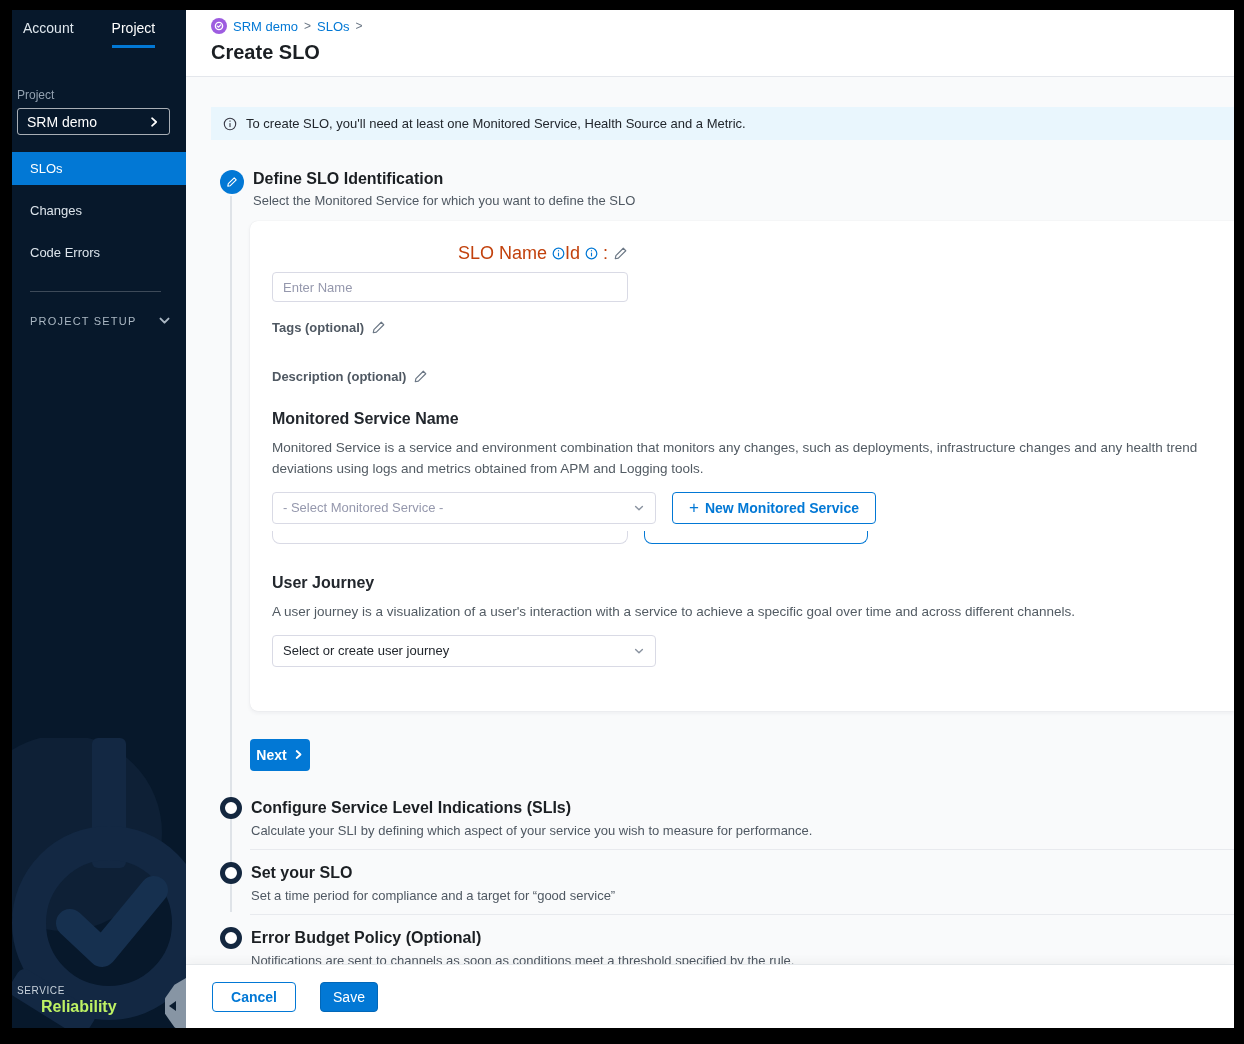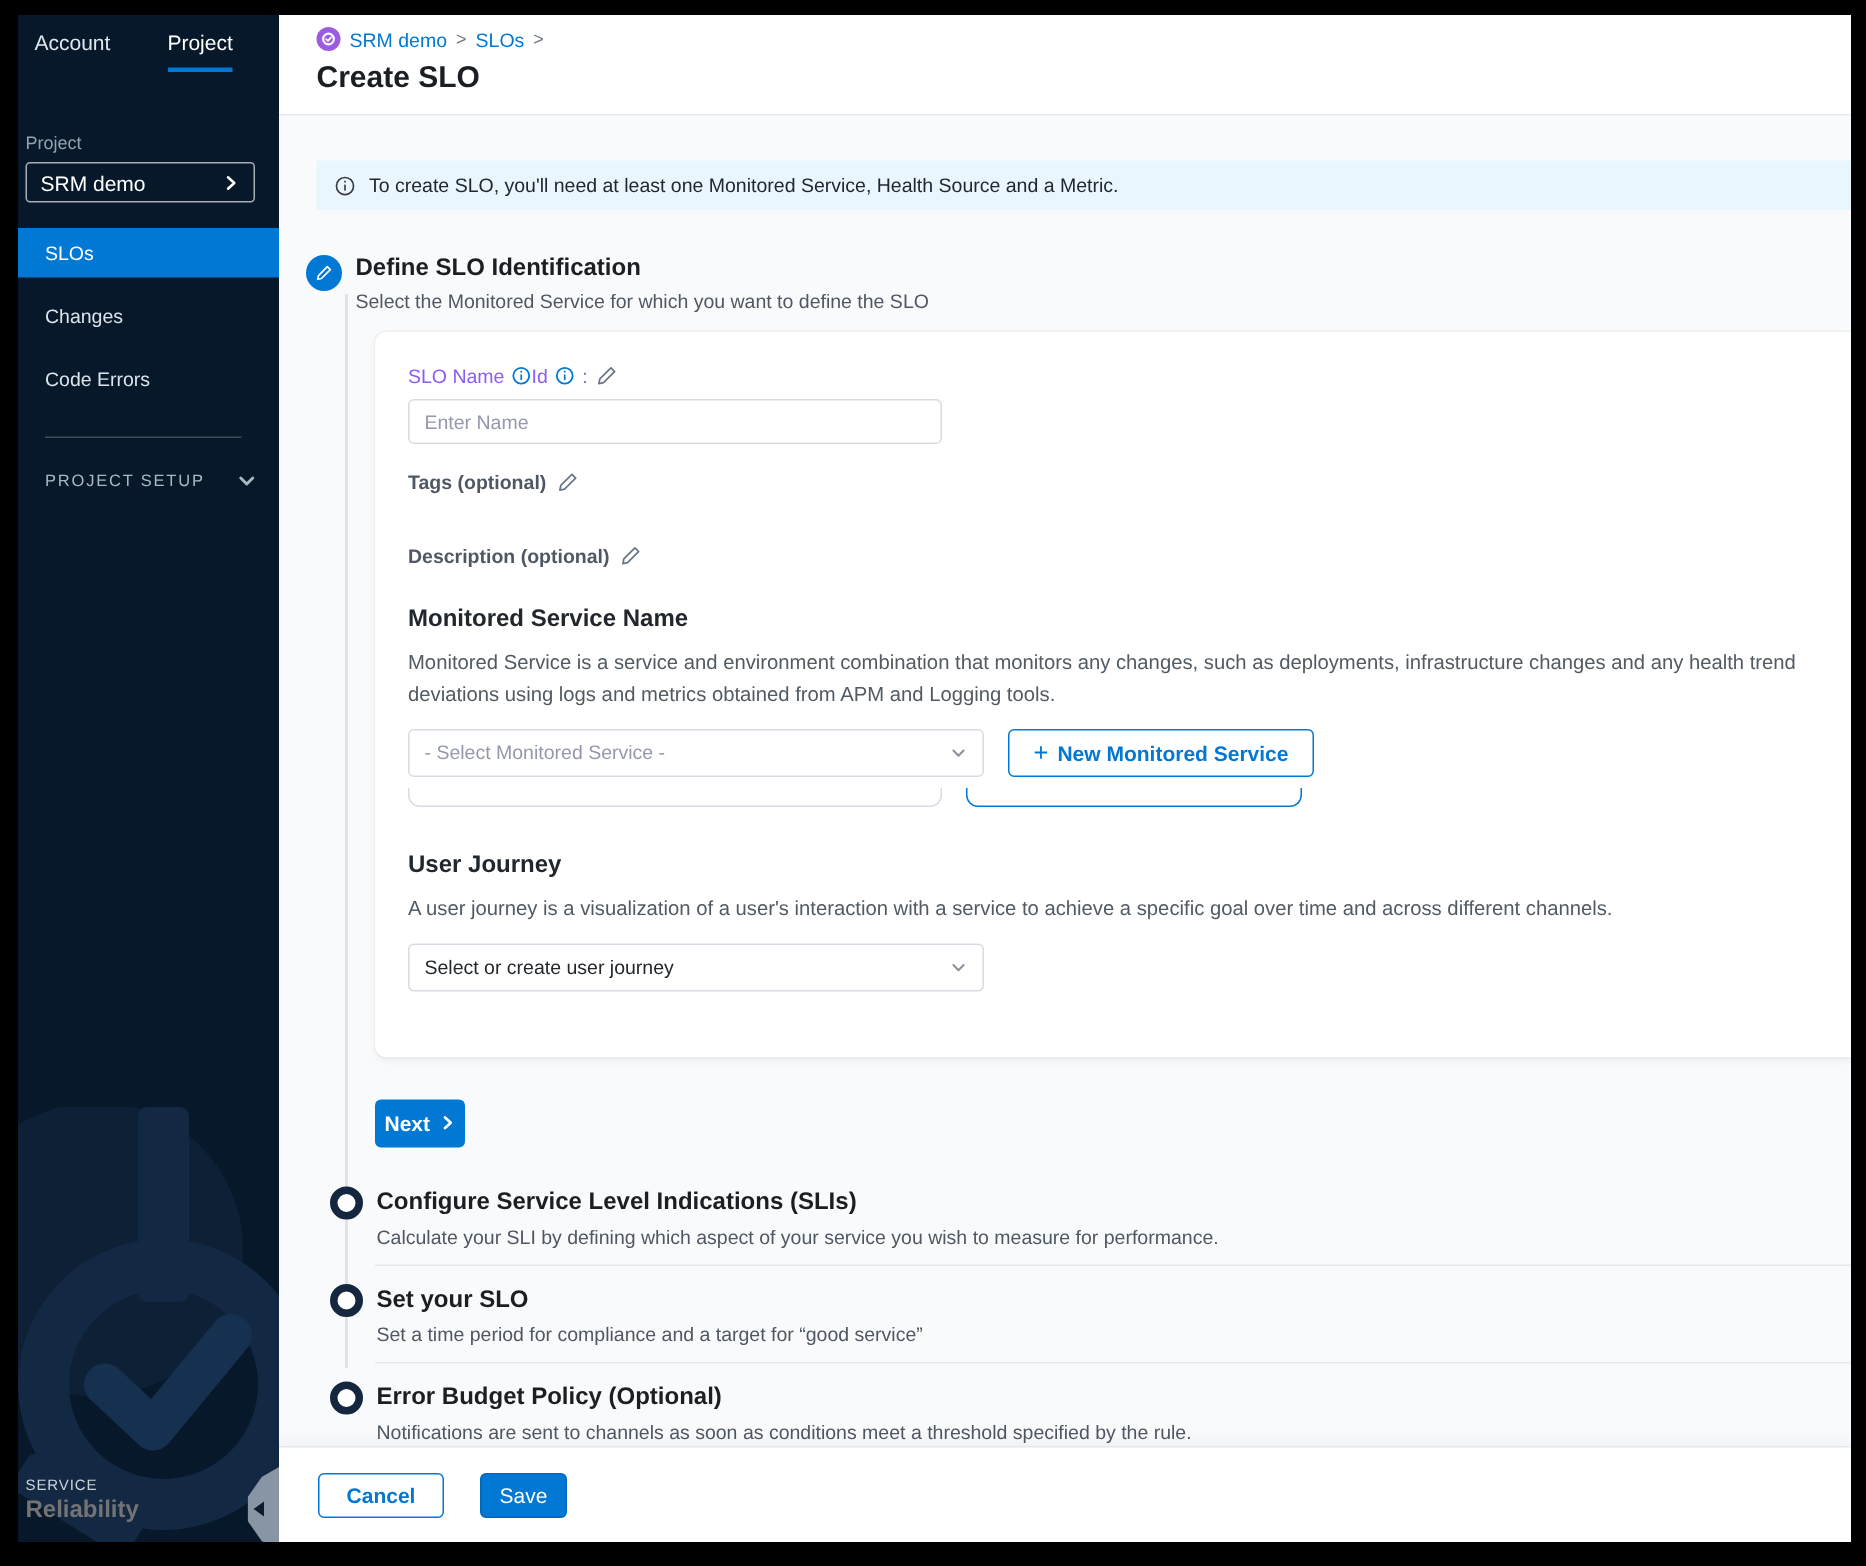--- a/index.html
+++ b/index.html
@@ -14,45 +14,45 @@
   .proj-label { margin:40px 0 6px 5px; font-size:12px; color:#93a1b0; }
   .proj-select { margin-left:5px; width:153px; height:27px; border:1px solid rgba(255,255,255,.65); border-radius:3px; display:flex; align-items:center; justify-content:space-between; padding:0 9px; font-size:14px; color:#fff; cursor:pointer; }
   .nav { margin-top:17px; position:relative; z-index:2; }
   .nav-item { height:33px; display:flex; align-items:center; padding-left:18px; font-size:13px; color:#dce4eb; cursor:pointer; margin-bottom:9px; }
   .nav-item.active { background:#0278d5; color:#fff; }
   .side-divider { height:1px; background:rgba(255,255,255,.22); margin:22px 25px 0 18px; }
   .setup-row { display:flex; align-items:center; gap:22px; margin:22px 0 0 18px; font-size:11px; letter-spacing:1.2px; color:#aab7c3; cursor:pointer; }
   .watermark { position:absolute; left:0; bottom:0; z-index:0; pointer-events:none; }
   .brand { position:absolute; left:5px; bottom:12px; z-index:2; }
   .brand-top { font-size:10px; letter-spacing:.6px; color:#c9d3dc; }
-  .brand-bottom { font-size:16px; font-weight:700; color:#737373; margin-top:2px; }
+  .brand-bottom { font-size:16px; font-weight:700; color:#bef264; margin-top:2px;margin-left:24px; }
   .collapse-btn { position:absolute; right:0; bottom:-6px; width:21px; height:56px; background:#8795a4; clip-path:polygon(100% 0,100% 100%,45% 88%,0 64%,0 36%,45% 12%); z-index:3; display:flex; align-items:center; justify-content:center; cursor:pointer; }
   .collapse-tri { width:0; height:0; border-top:5px solid transparent; border-bottom:5px solid transparent; border-right:7px solid #0b1c2f; margin-right:6px; }
 
   
   .content { flex:1; display:flex; flex-direction:column; min-width:0; background:#f9fafb; }
   .page-header { background:#fff; height:67px; flex:0 0 67px; border-bottom:1px solid #e4e7ec; padding:8px 0 0 25px; }
   .crumbs { display:flex; align-items:center; gap:6px; font-size:13px; }
   .crumb-link { color:#0278d5; cursor:pointer; }
   .crumb-sep { color:#6b7785; font-size:12px; }
   .module-icon { width:16px; height:16px; border-radius:50%; background:#9d5ce0; display:flex; align-items:center; justify-content:center; }
   .page-title { font-size:20px; font-weight:700; color:#1b1f23; margin-top:7px; }
 
   .body { flex:1; position:relative; overflow:hidden; }
   .connector { position:absolute; left:44px; top:119px; width:2px; height:716px; background:#dfe3e8; z-index:0; }
 
   .banner { margin:30px 0 0 25px; height:33px; background:#e9f6fd; display:flex; align-items:center; gap:9px; padding:0 12px; font-size:13px; color:#22272d; position:relative; z-index:1; }
 
-  .step1-head { margin-top:30px; padding-left:18px; display:flex; gap:9px; position:relative; z-index:1; }
+  .step1-head { margin-top:30px; padding-left:34px; display:flex; gap:9px; position:relative; z-index:1; }
   .step-circle-done { width:24px; height:24px; border-radius:50%; background:#0278d5; flex:0 0 24px; display:flex; align-items:center; justify-content:center; color:#fff; }
   .step-title { font-size:16px; font-weight:700; color:#1b1f23; }
   .step-sub { font-size:13px; color:#4f5862; margin-top:5px; }
 
   .card { margin:13px 0 0 64px; background:#fff; border-radius:8px 0 0 8px; box-shadow:0 2px 4px rgba(40,41,61,.06), 0 0 1px rgba(40,41,61,.12); padding:22px 28px 26px 22px; position:relative; z-index:1; }
-  .label-row { width:356px; display:flex; justify-content:flex-start; align-items:center; font-size:13px; color:#8b5cf6; }
+  .label-row { width:356px; display:flex; justify-content:flex-end; align-items:center; font-size:18px; color:#c2410c; }
   .lbl { display:flex; align-items:center; gap:5px; }
   .icon-blue { color:#0278d5; display:inline-flex; }
   .icon-gray { color:#6b7785; display:inline-flex; cursor:pointer; }
   .text-input { margin-top:8px; width:356px; height:30px; border:1px solid #d9dae5; border-radius:4px; padding:0 10px; font-size:13px; color:#22272d; background:#fff; font-family:"Liberation Sans",sans-serif; }
   .text-input::placeholder { color:#9598ad; }
   .opt-row { display:flex; align-items:center; gap:7px; font-size:13px; font-weight:700; color:#4f5862; }
   .mt34 { margin-top:34px; } .mt18 { margin-top:18px; }
   .section-heading { margin-top:26px; font-size:16px; font-weight:700; color:#22272d; }
   .section-desc { margin-top:10px; font-size:13.5px; color:#525b63; line-height:1.55; max-width:930px; }
   .select-row { margin-top:12px; display:flex; gap:16px; align-items:flex-start; }

